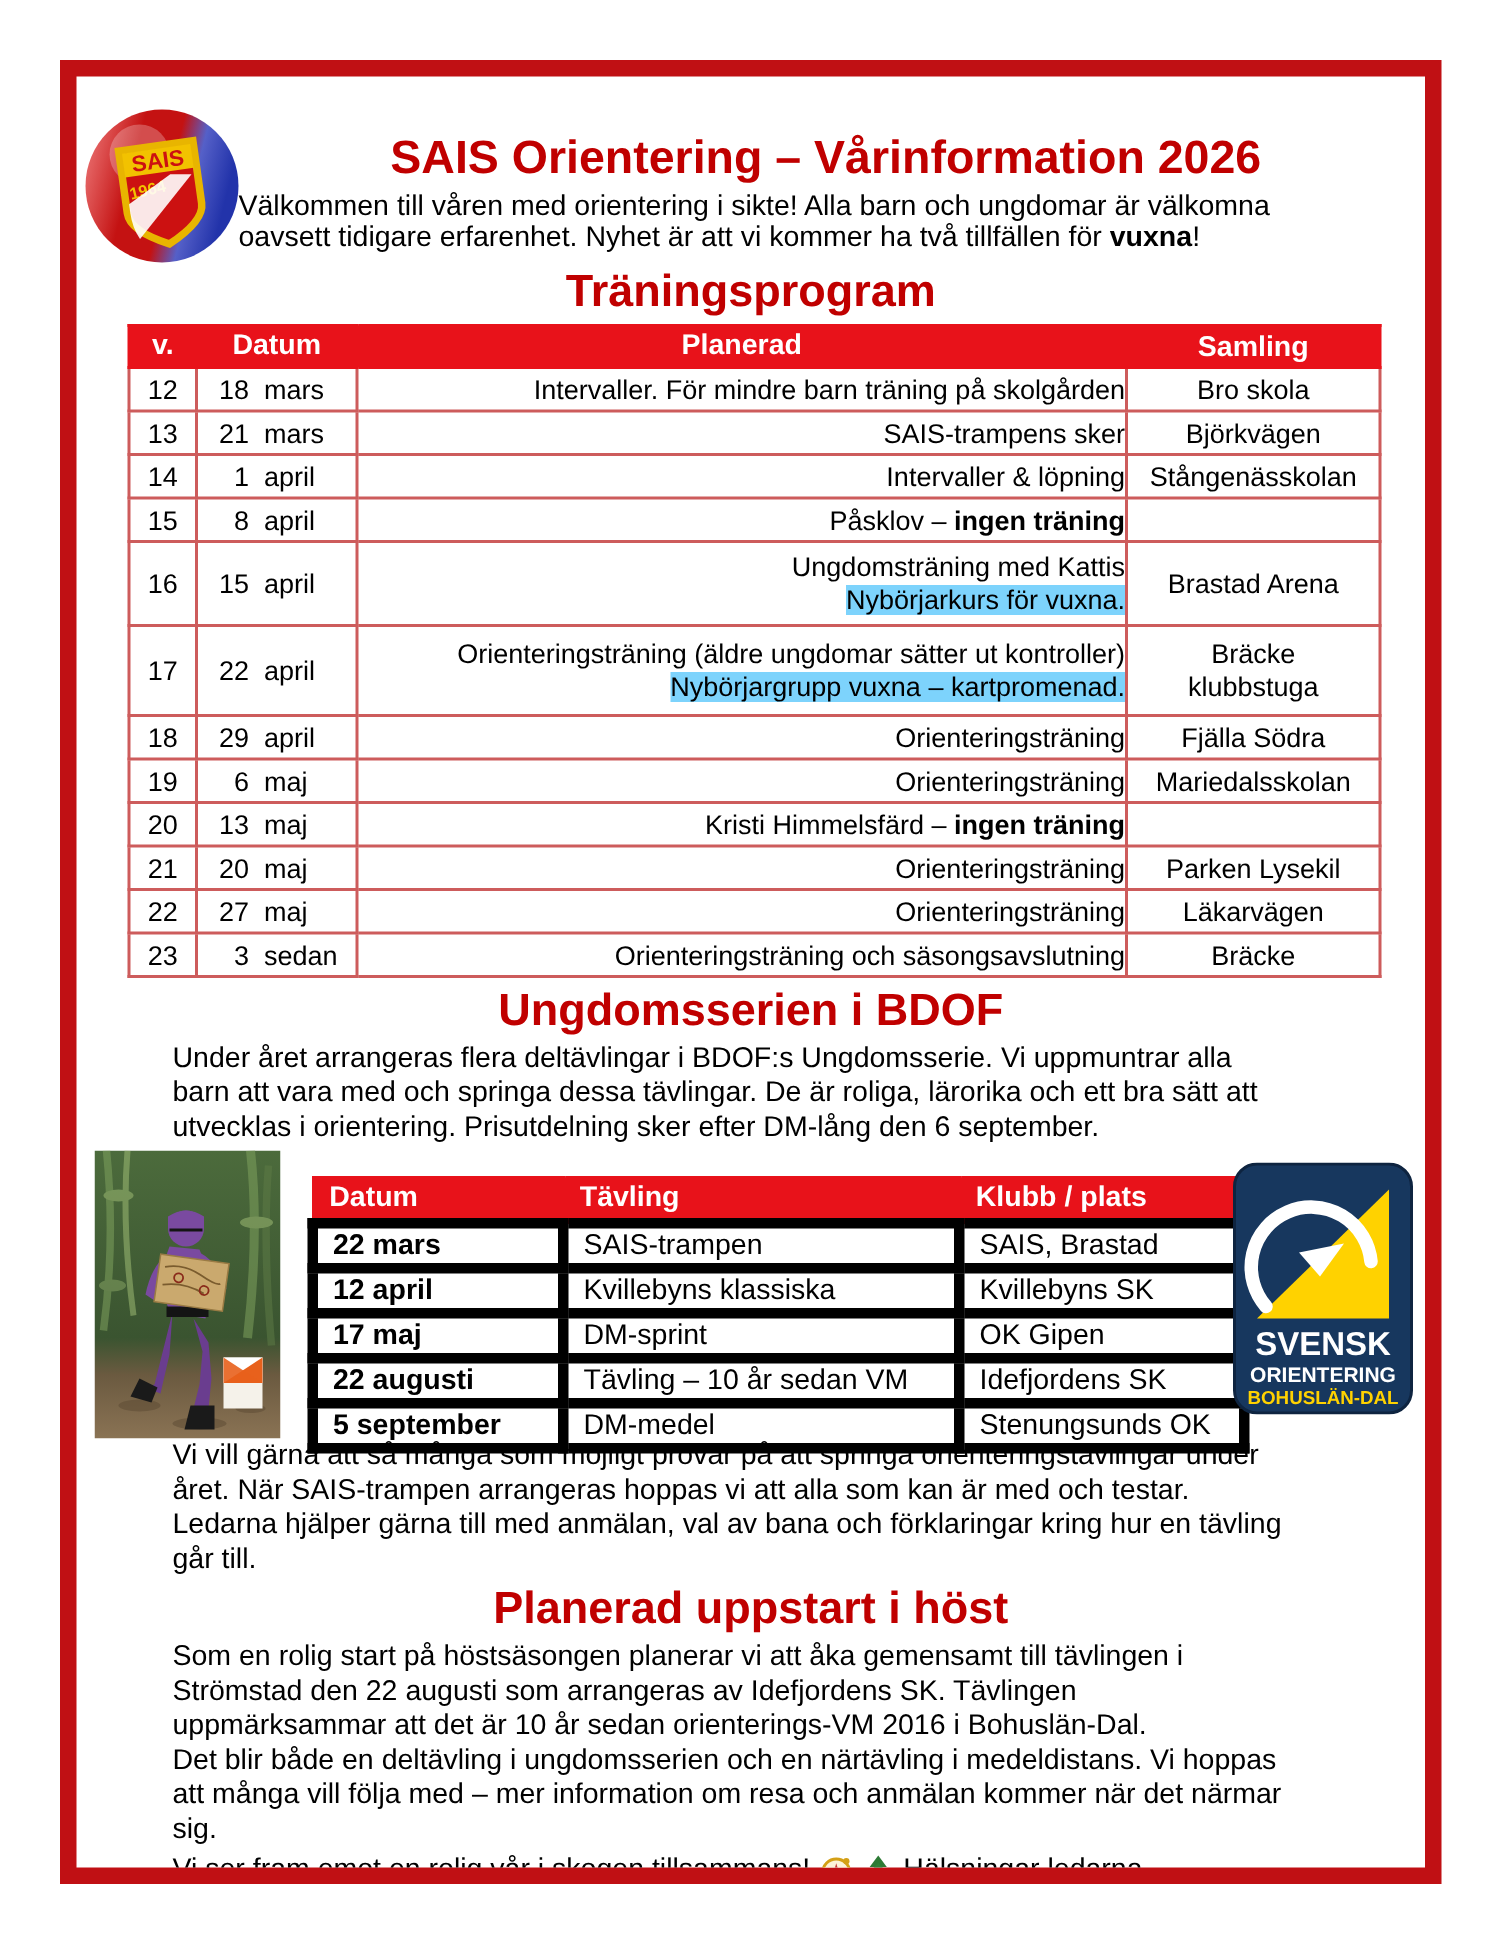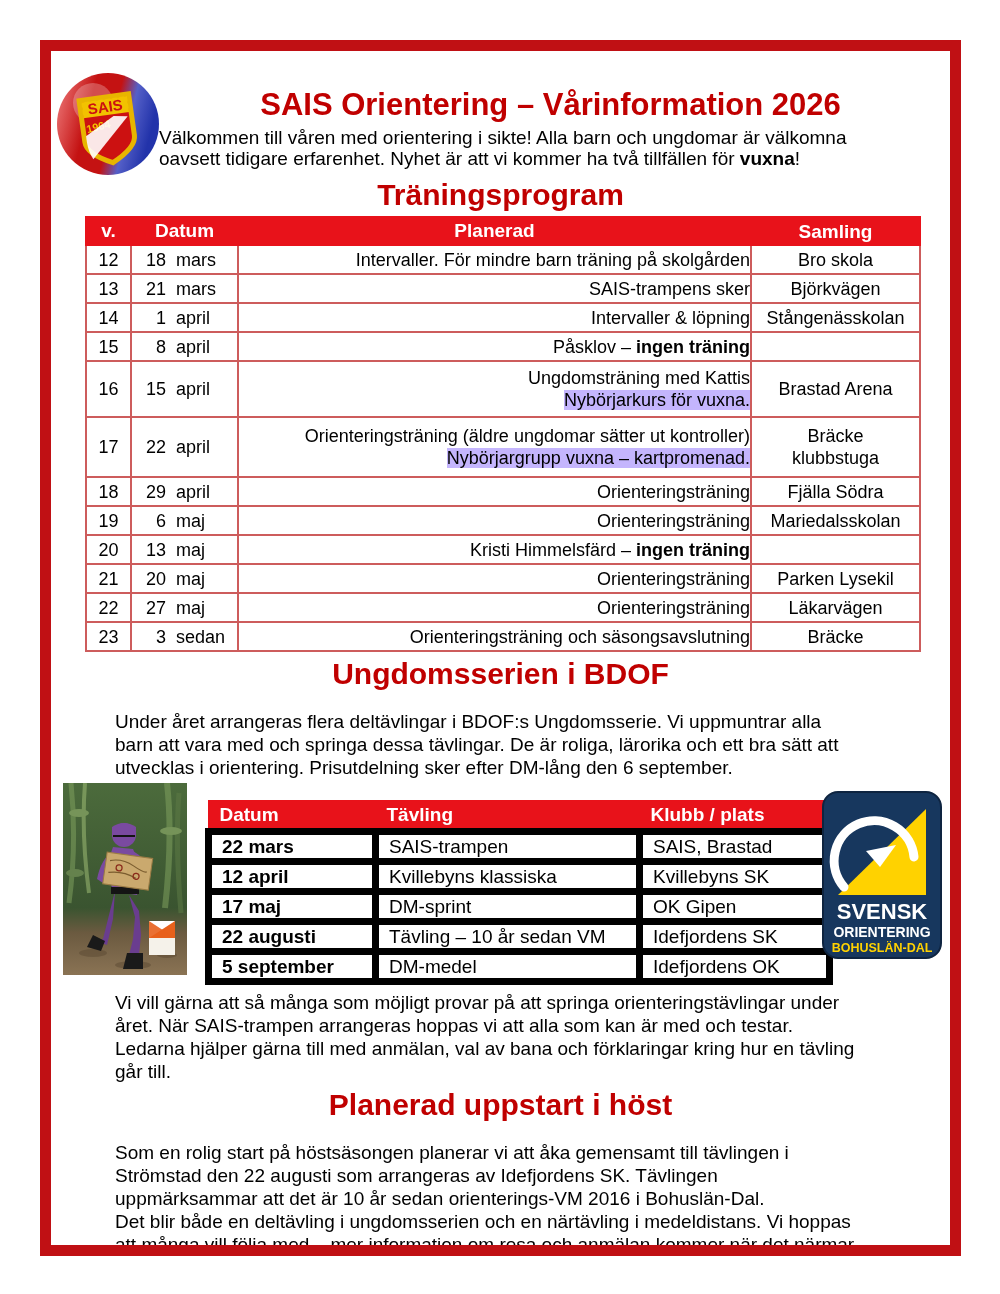--- a/index.html
+++ b/index.html
@@ -39,23 +39,23 @@
   table.t1 td{height:27px;line-height:22px;margin-top:47px;}
   tr.tall2 td{height:54px;}
   tr.tall3 td{height:58px;}
   .c-week{width:43px;text-align:center;}
   .c-datum{width:105px;}
   .c-akt{width:511px;text-align:right;padding-left:12px !important;white-space:nowrap;}
   .c-sam{width:167px;text-align:center;line-height:23px;}
   .c-datum .day{display:inline-block;width:34px;text-align:right;}
   .c-datum .mon{margin-left:10px;}
   th.c-akt{text-align:center !important;padding-left:0 !important;}
-  .hl{background:#c4b5fd;}
+  .hl{background:#7dd3fc;}
   
-  .para{margin:20px 26px 0 64px;font-size:19px;line-height:23px;}
+  .para{margin:4px 26px 0 64px;font-size:19px;line-height:23px;}
   .midrow{position:relative;height:188px;margin-top:4px;}
   .phantom{position:absolute;left:12px;top:0;width:124px;height:192px;}
   .t2wrap{position:absolute;left:154px;top:17px;}
   table.t2{
     border-collapse:collapse;width:585px;table-layout:fixed;font-size:19px;
   }
   table.t2 th, table.t2 td{border:7px solid #000000;padding:0 0 0 10px;text-align:left;}
   table.t2 thead th{
     background:#e8121a;color:#fff;font-weight:bold;border:2px solid #e8121a;height:26px;
   }
@@ -273,21 +273,21 @@
               <td class="t2-klubb">OK Gipen</td>
             </tr>
             <tr>
               <td class="t2-datum">22 augusti</td>
               <td class="t2-tavling">Tävling – 10 år sedan VM</td>
               <td class="t2-klubb">Idefjordens SK</td>
             </tr>
             <tr>
               <td class="t2-datum">5 september</td>
               <td class="t2-tavling">DM-medel</td>
-              <td class="t2-klubb">Idefjordens OK</td>
+              <td class="t2-klubb">Stenungsunds OK</td>
             </tr>
           </tbody>
       </table>
     </div>
 
     <svg class="sveorient" viewBox="0 0 120 168">
       <rect x="1" y="1" width="118" height="166" rx="15" fill="#17375e" stroke="#0e2440" stroke-width="2"></rect>
       <polygon points="104,18 104,104 16,104" fill="#ffd200"></polygon>
       <path d="M22 96 A 40 40 0 1 1 92 66" stroke="#ffffff" stroke-width="9" fill="none" stroke-linecap="round"></path>
       <polygon points="44,60 74,54 58,76" fill="#ffffff"></polygon>

